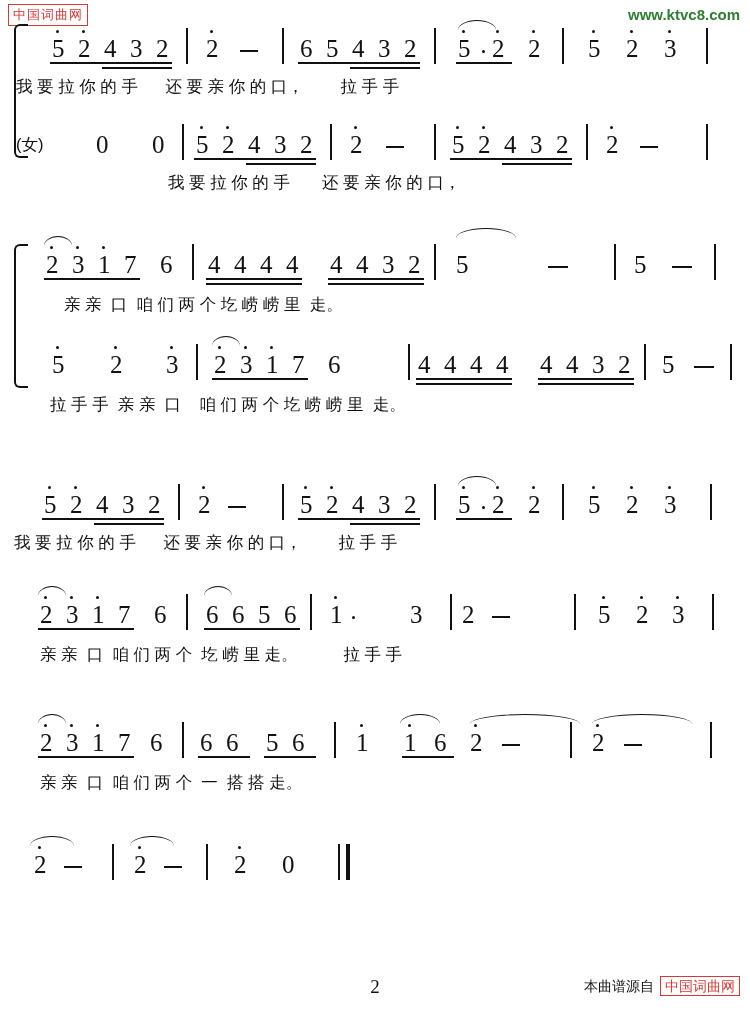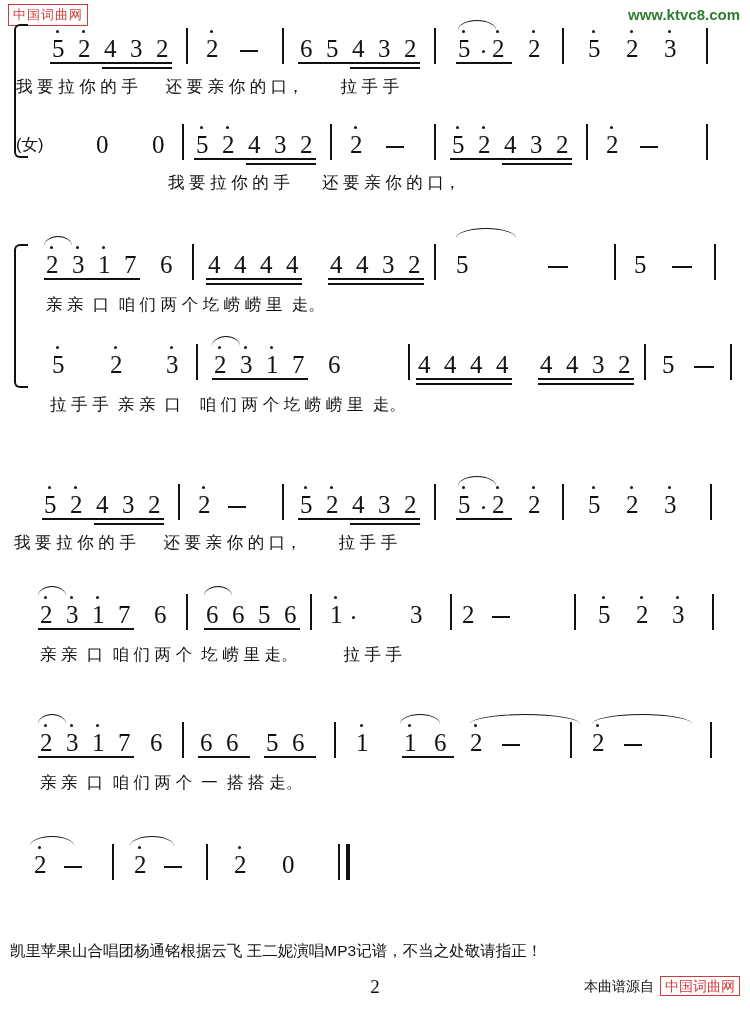--- a/index.html
+++ b/index.html
@@ -237,21 +237,21 @@
 
       <div class="tie" style="left:456px;top:-2px;width:60px;"></div>
       <div class="tok num" style="left:456px;top:22px;">5</div>
       <div class="dash" style="left:548px;top:36px;width:20px;"></div>
       <div class="bar" style="left:614px;top:14px;height:36px;"></div>
 
       <div class="tok num" style="left:634px;top:22px;">5</div>
       <div class="dash" style="left:672px;top:36px;width:20px;"></div>
       <div class="bar" style="left:714px;top:14px;height:36px;"></div>
 
-      <div class="tok lyr" style="left:46px;top:66px;">亲 亲  口  咱 们 两 个 圪 崂 崂 里  走。</div>
+      <div class="tok lyr" style="left:64px;top:66px;">亲 亲  口  咱 们 两 个 圪 崂 崂 里  走。</div>
     </div>
 
     <div>
       <div class="tok num" style="left:52px;top:122px;">5</div>
         <div class="dot" style="left:56px;top:116px;"></div>
       <div class="tok num" style="left:110px;top:122px;">2</div>
         <div class="dot" style="left:114px;top:116px;"></div>
       <div class="tok num" style="left:166px;top:122px;">3</div>
         <div class="dot" style="left:170px;top:116px;"></div>
       <div class="bar" style="left:196px;top:114px;height:36px;"></div>
@@ -443,18 +443,17 @@
       <div class="bar" style="left:206px;top:374px;height:36px;"></div>
 
       <div class="tok num" style="left:234px;top:382px;">2</div>
         <div class="dot" style="left:238px;top:376px;"></div>
       <div class="tok num" style="left:282px;top:382px;">0</div>
       <div class="endbar" style="left:338px;top:374px;width:1.6px;height:36px;"></div>
       <div class="endbar" style="left:346px;top:374px;width:4px;height:36px;"></div>
     </div>
   </div>
 
-  <div class="foot-left">凯里苹果山合唱团杨通铭根据云飞 王二妮演唱MP3记谱，不当之处敬请指正！</div>
   <div class="page-num">2</div>
   <div class="foot-right">
     <span>本曲谱源自</span><span class="brand">中国词曲网</span>
   </div>
 </div>
 
 </body></html>

